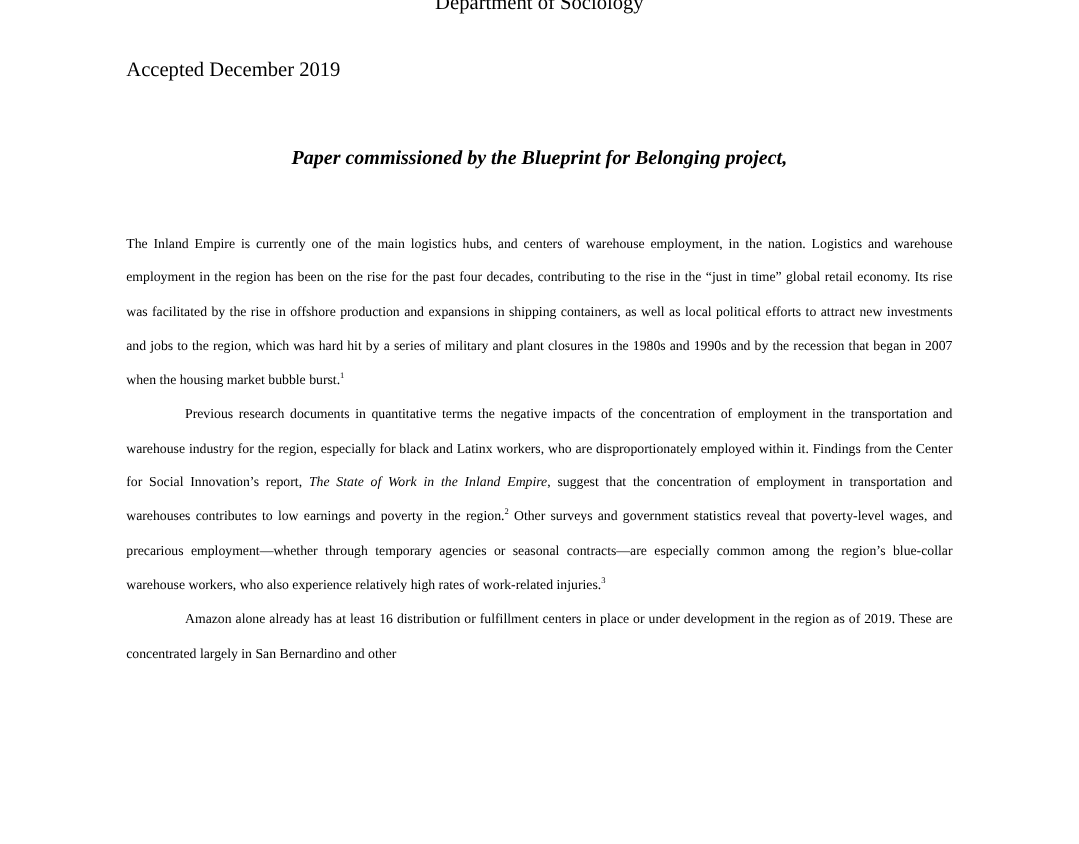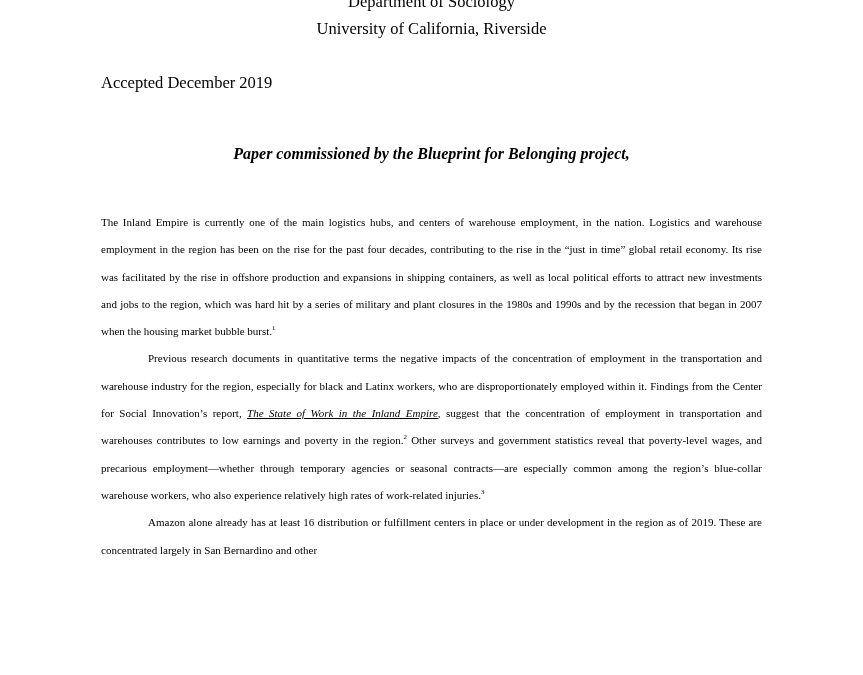--- a/index.html
+++ b/index.html
@@ -67,39 +67,37 @@
     text-align: justify;
     text-justify: inter-word;
     hyphens: none;
     -webkit-hyphens: none;
   }
   p.para.indent {
     text-indent: 47px;
   }
   .italic {
     font-style: italic;
-    text-decoration: underline;
   }
   sup {
     font-size: 0.62em;
     vertical-align: super;
     line-height: 0;
   }
 </style>
 </head>
 <body>
 
 <div class="page">
   <div class="doc">
 
     <div class="column">
 
       <div class="title-block">
         <span class="title-line">Department of Sociology</span>
-        <span class="title-line">University of California, Riverside</span>
       </div>
 
       <div class="accepted">Accepted December 2019</div>
 
       <div class="commission">
         <span class="commission-line">Paper commissioned by the Blueprint for Belonging project,</span>
       </div>
 
       <div class="body-block">
 

